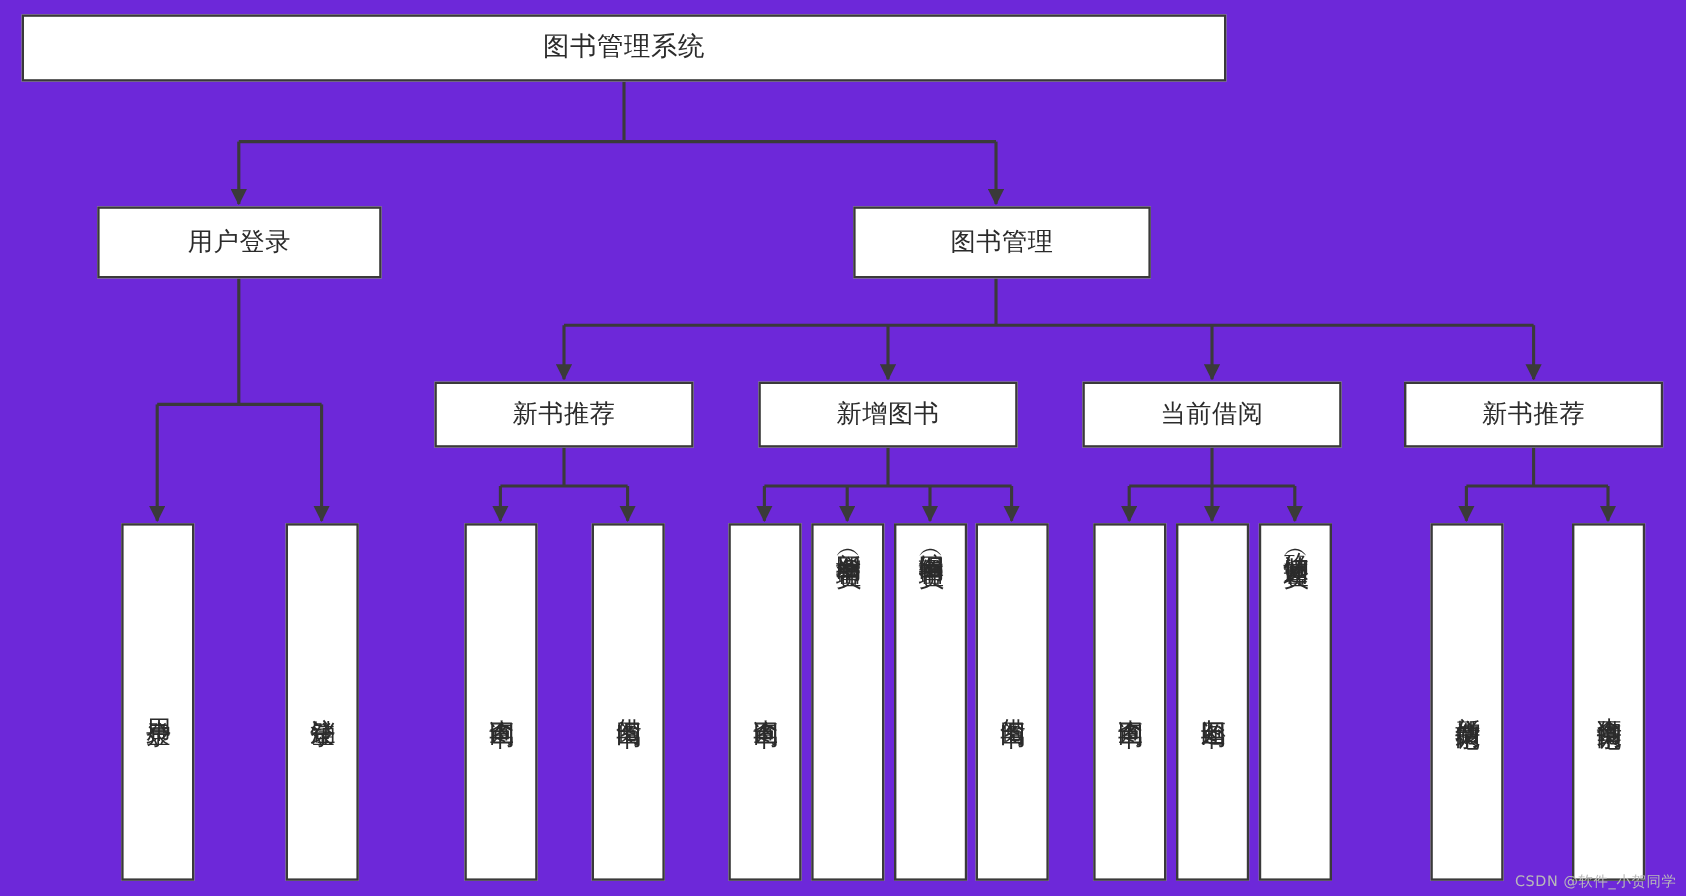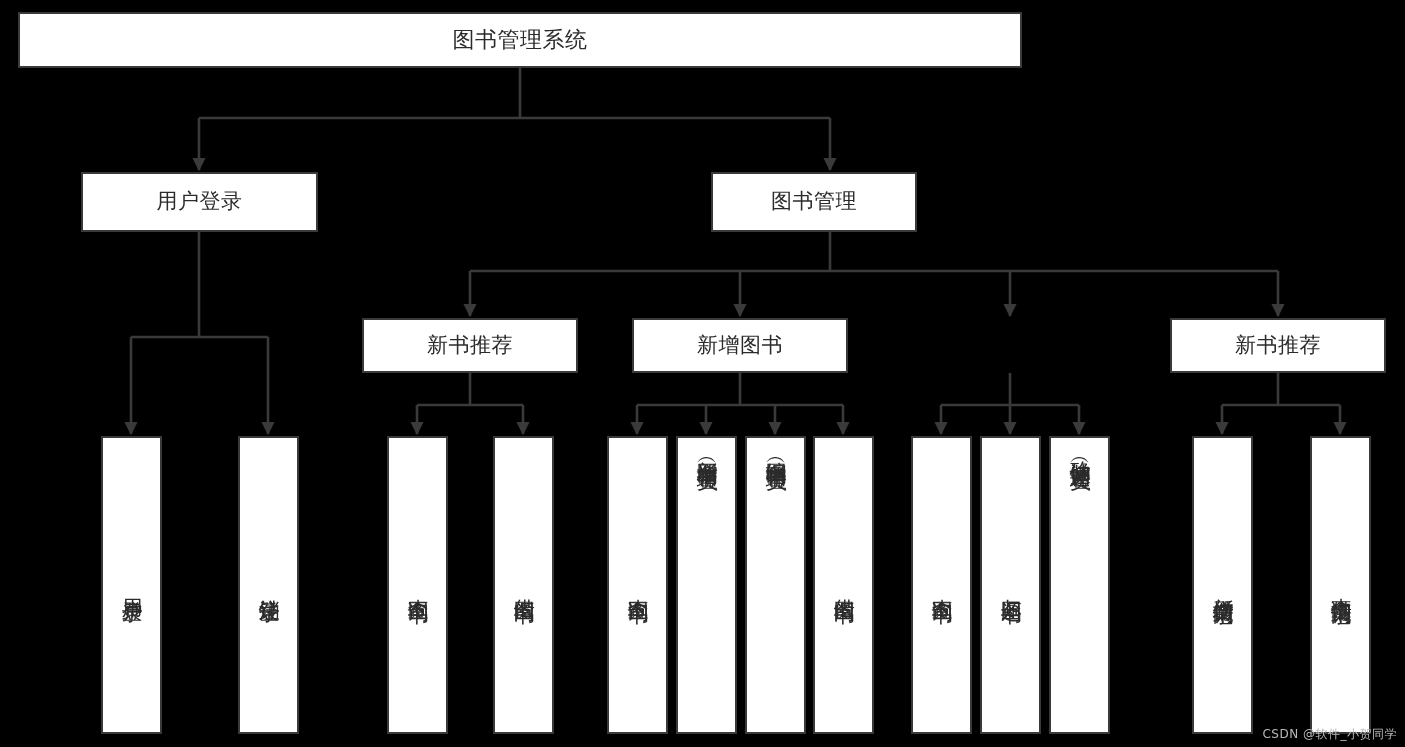--- a/index.html
+++ b/index.html
@@ -8,21 +8,21 @@
     padding: 0;
     background: #ffffff;
   }
   body {
     font-family: "DejaVu Sans", "Liberation Sans", sans-serif;
   }
   #canvas {
     position: relative;
     width: 1405px;
     height: 747px;
-    background: #000000;
+    background: #6d28d9;
     overflow: hidden;
   }
   #wires {
     position: absolute;
     left: 0;
     top: 0;
     width: 1405px;
     height: 747px;
     pointer-events: none;
   }
@@ -137,30 +137,33 @@
     </g>
   </svg>
 
   <div class="node h root" style="left:18px; top:12px; width:1004px; height:56px;">
     <span class="label">图书管理系统</span>
   </div>
 
   <div class="node h" style="left:81px; top:172px; width:237px; height:60px;">
     <span class="label">用户登录</span>
   </div>
-  <div class="node h" style="left:711px; top:172px; width:206px; height:60px;">
+  <div class="node h" style="left:711px; top:172px; width:248px; height:60px;">
     <span class="label">图书管理</span>
   </div>
 
   <div class="node h" style="left:362px; top:318px; width:216px; height:55px;">
     <span class="label">新书推荐</span>
   </div>
   <div class="node h" style="left:632px; top:318px; width:216px; height:55px;">
     <span class="label">新增图书</span>
   </div>
+  <div class="node h" style="left:902px; top:318px; width:216px; height:55px;">
+    <span class="label">当前借阅</span>
+  </div>
   <div class="node h" style="left:1170px; top:318px; width:216px; height:55px;">
     <span class="label">新书推荐</span>
   </div>
 
   <div class="node v mid" style="left:101px; top:436px; width:61px; height:298px;">
     <span class="label">用户登录</span>
   </div>
   <div class="node v mid" style="left:238px; top:436px; width:61px; height:298px;">
     <span class="label">注销登录</span>
   </div>

